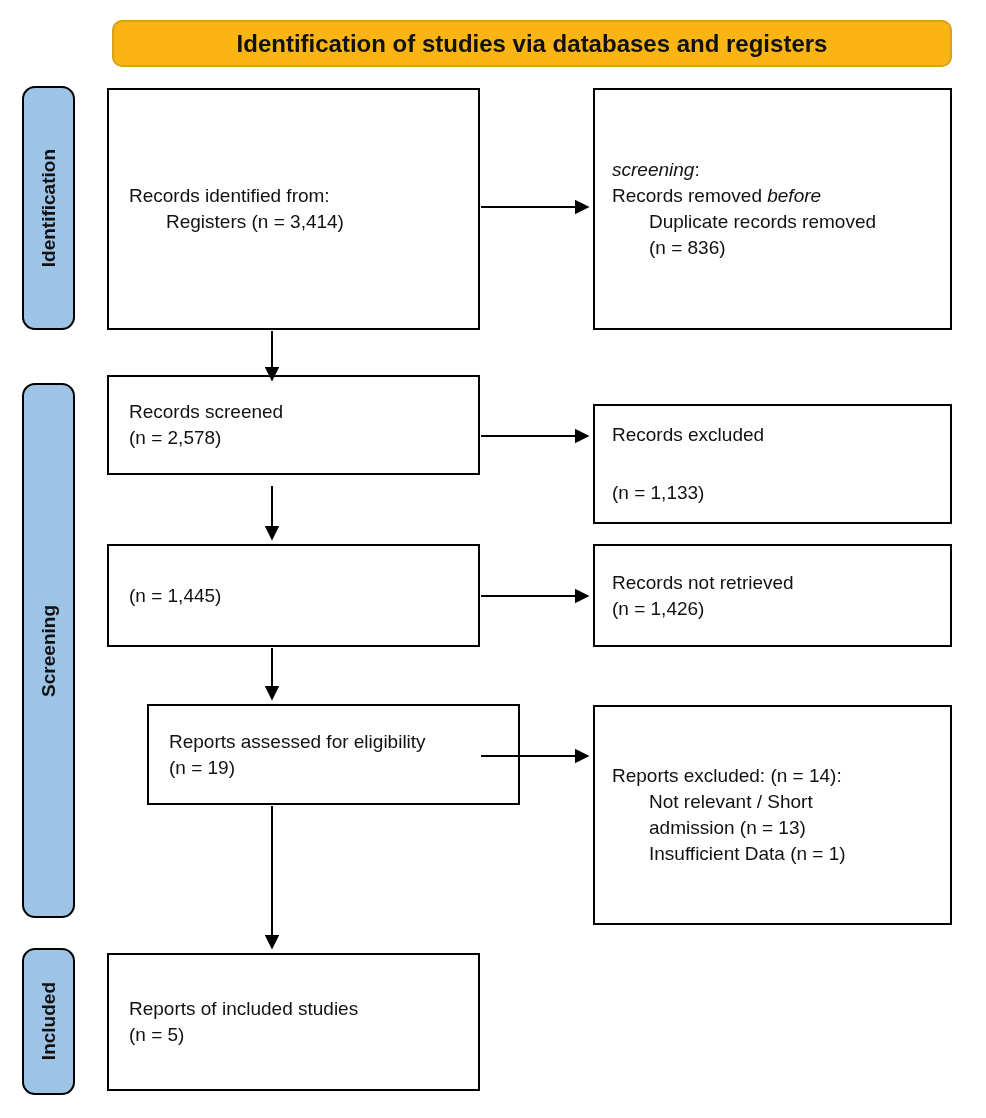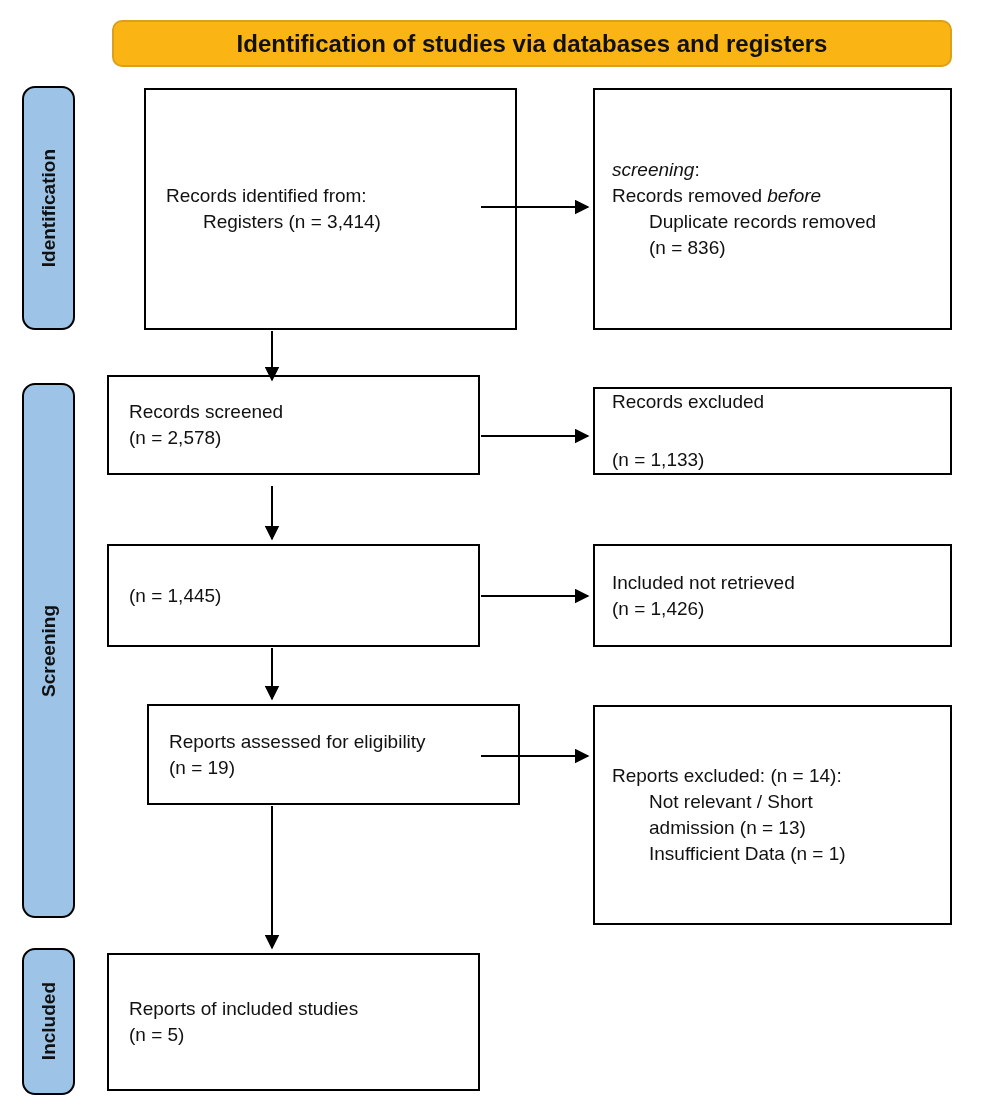--- a/index.html
+++ b/index.html
@@ -50,24 +50,24 @@
     position: absolute;
     background: #fff;
     border: 2.5px solid var(--box-border, #000);
     display: flex; flex-direction: column; justify-content: center;
     font-size: 19px; line-height: 26px;
     padding: 6px 10px 6px 20px;
   }
   .col-l { left: 107px; width: 373px; }
   .col-r { left: 593px; width: 359px; padding-left: 17px; }
 
-  .box-identified       { top: 88px;  height: 242px; margin-left: 37px; }
+  .box-identified       { top: 88px;  height: 242px; }
   .box-removed          { top: 88px;  height: 242px; }
   .box-screened         { top: 375px; height: 100px; }
-  .box-records-excluded { top: 387px; height: 88px; gap: 32px; }
+  .box-records-excluded { top: 404px; height: 120px; gap: 32px; }
   .box-sought           { top: 544px; height: 103px; }
   .box-not-retrieved    { top: 544px; height: 103px; }
   .box-assessed         { top: 704px; height: 101px; margin-left: 40px; }
   .box-reports-excluded { top: 705px; height: 220px; }
   .box-included         { top: 953px; height: 138px; }
 
   .line { display: block; }
   .indent { padding-left: 37px; }
   .italic { font-style: italic; }
 
@@ -114,21 +114,21 @@
   </div>
   <div class="fbox col-r box-records-excluded">
     <span class="line">Records excluded</span>
     <span class="line">(n = 1,133)</span>
   </div>
 
   <div class="fbox col-l box-sought">
     <span class="line">(n = 1,445)</span>
   </div>
   <div class="fbox col-r box-not-retrieved">
-    <span class="line">Included not retrieved</span>
+    <span class="line">Records not retrieved</span>
     <span class="line">(n = 1,426)</span>
   </div>
 
   <div class="fbox col-l box-assessed">
     <span class="line">Reports assessed for eligibility</span>
     <span class="line">(n = 19)</span>
   </div>
   <div class="fbox col-r box-reports-excluded">
     <span class="line">Reports excluded: (n = 14):</span>
     <span class="line indent">Not relevant / Short</span>

